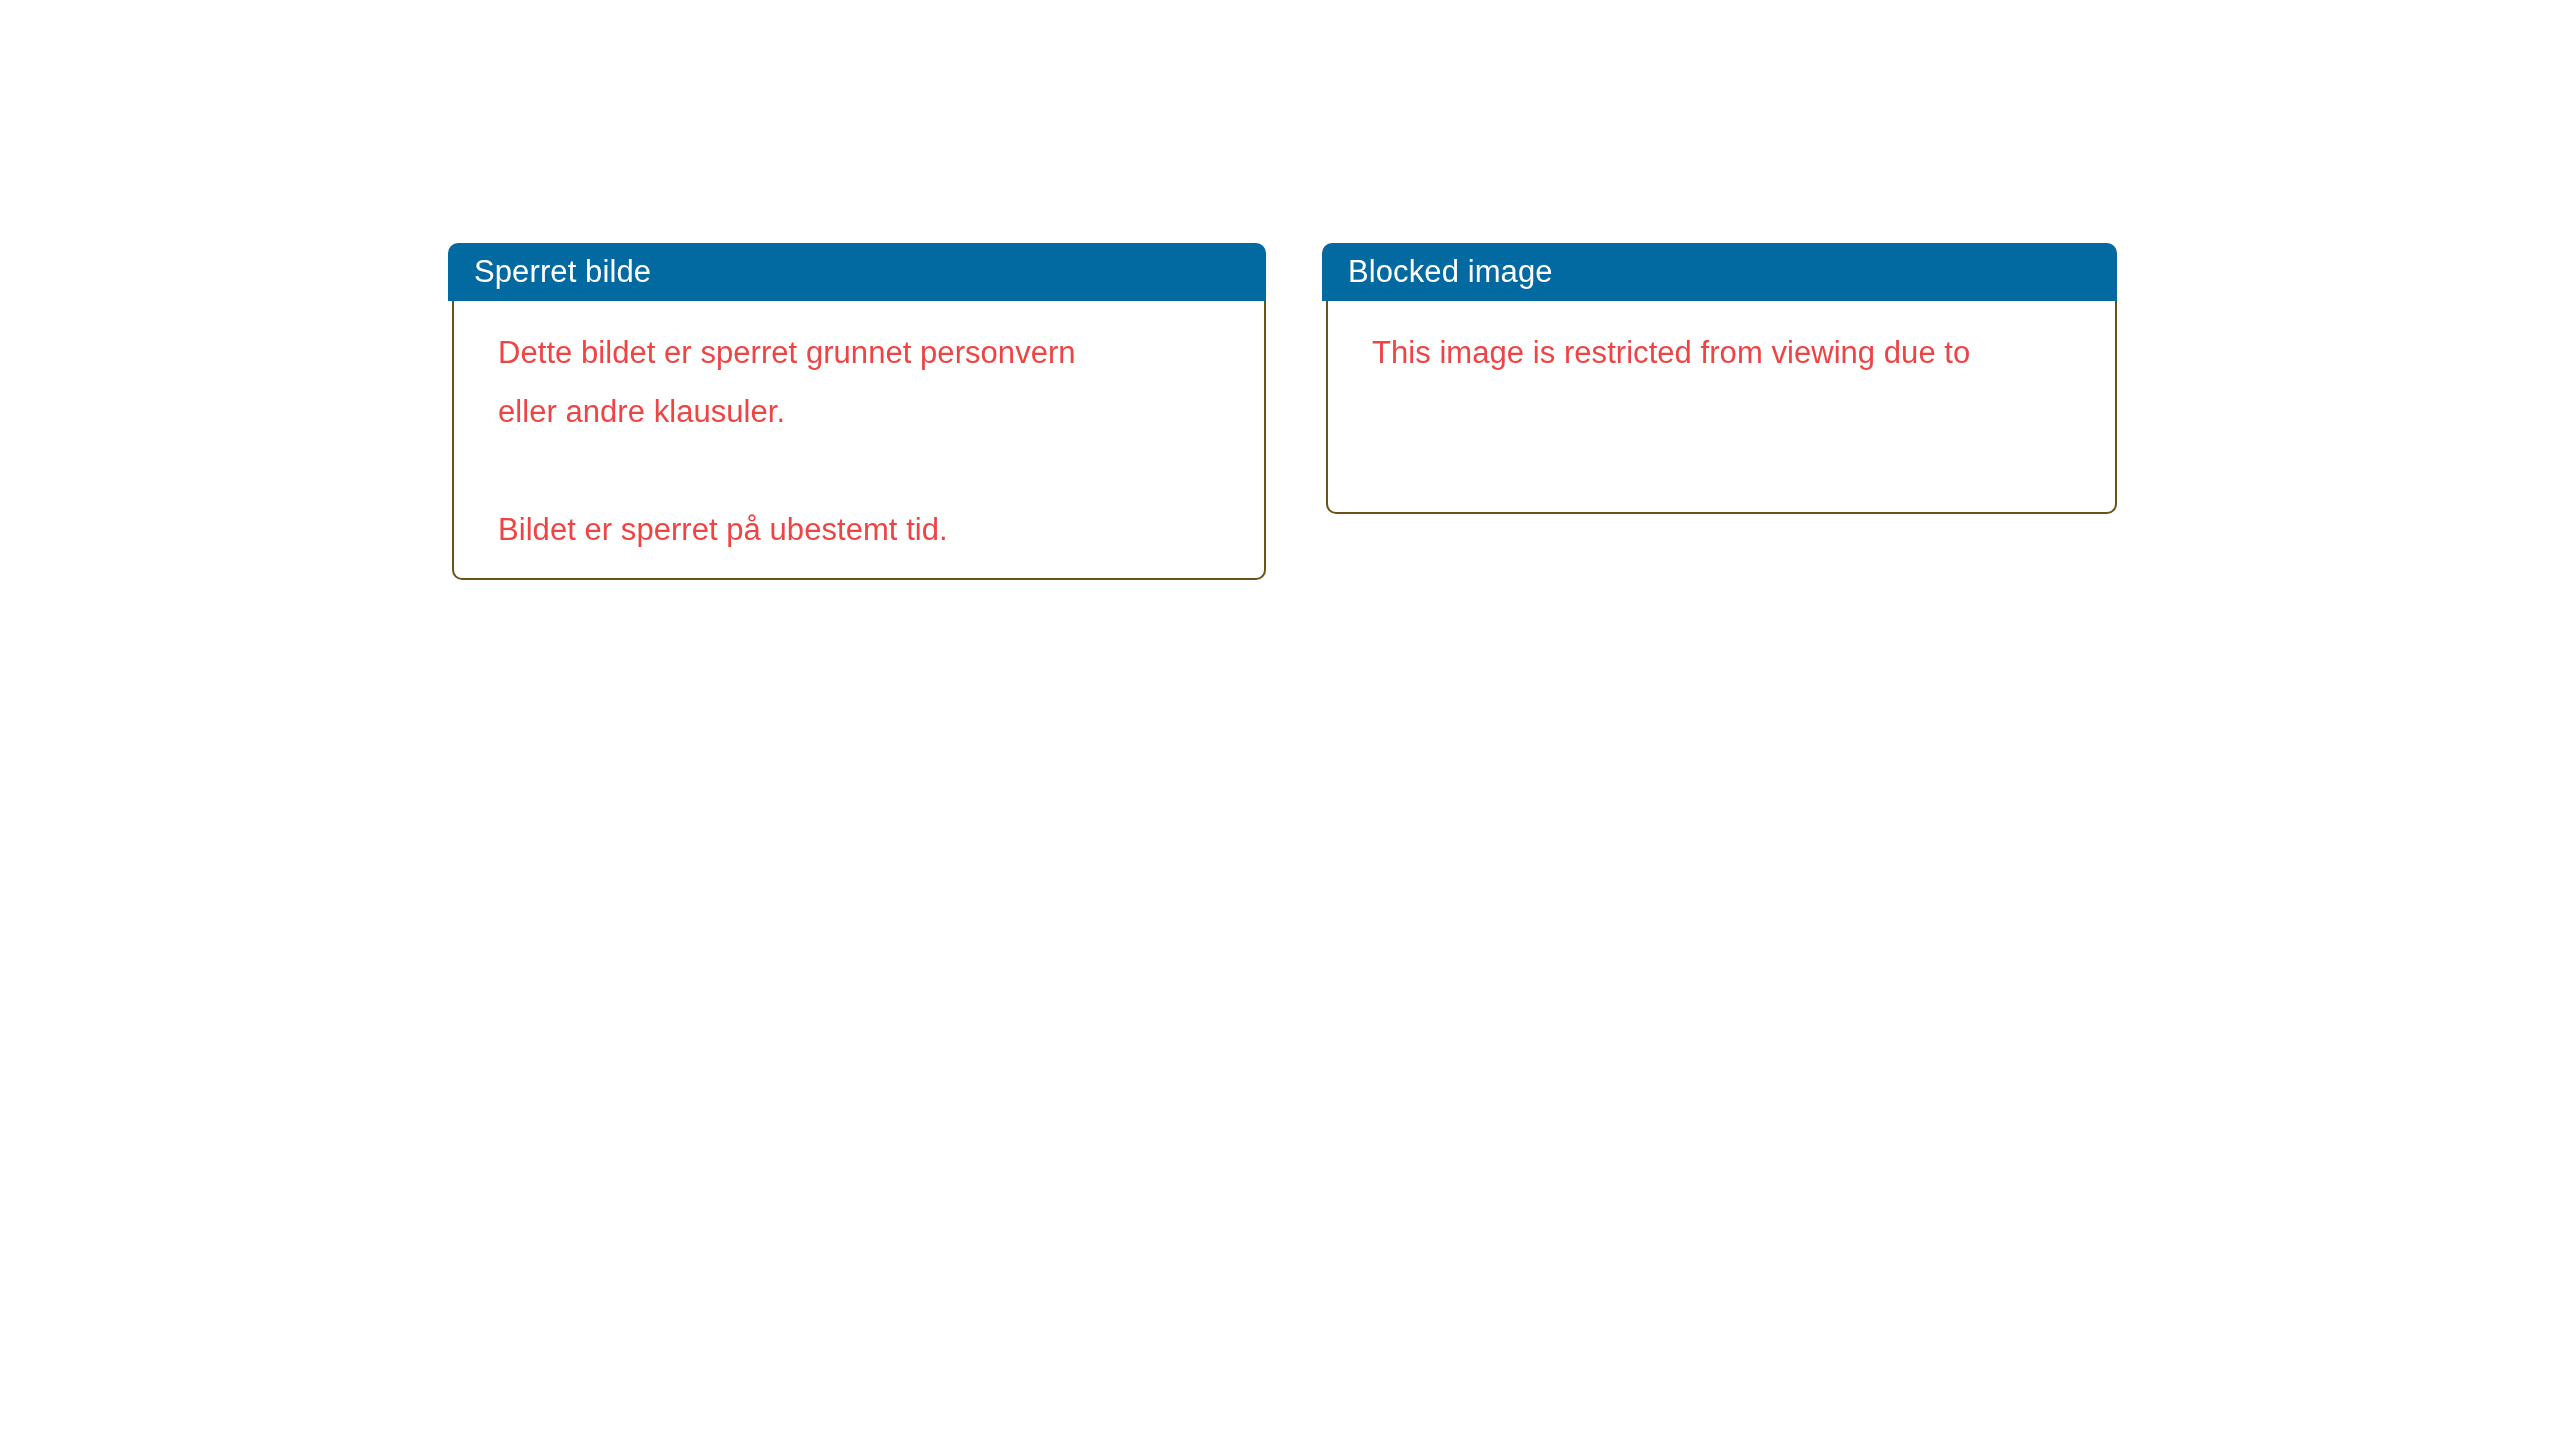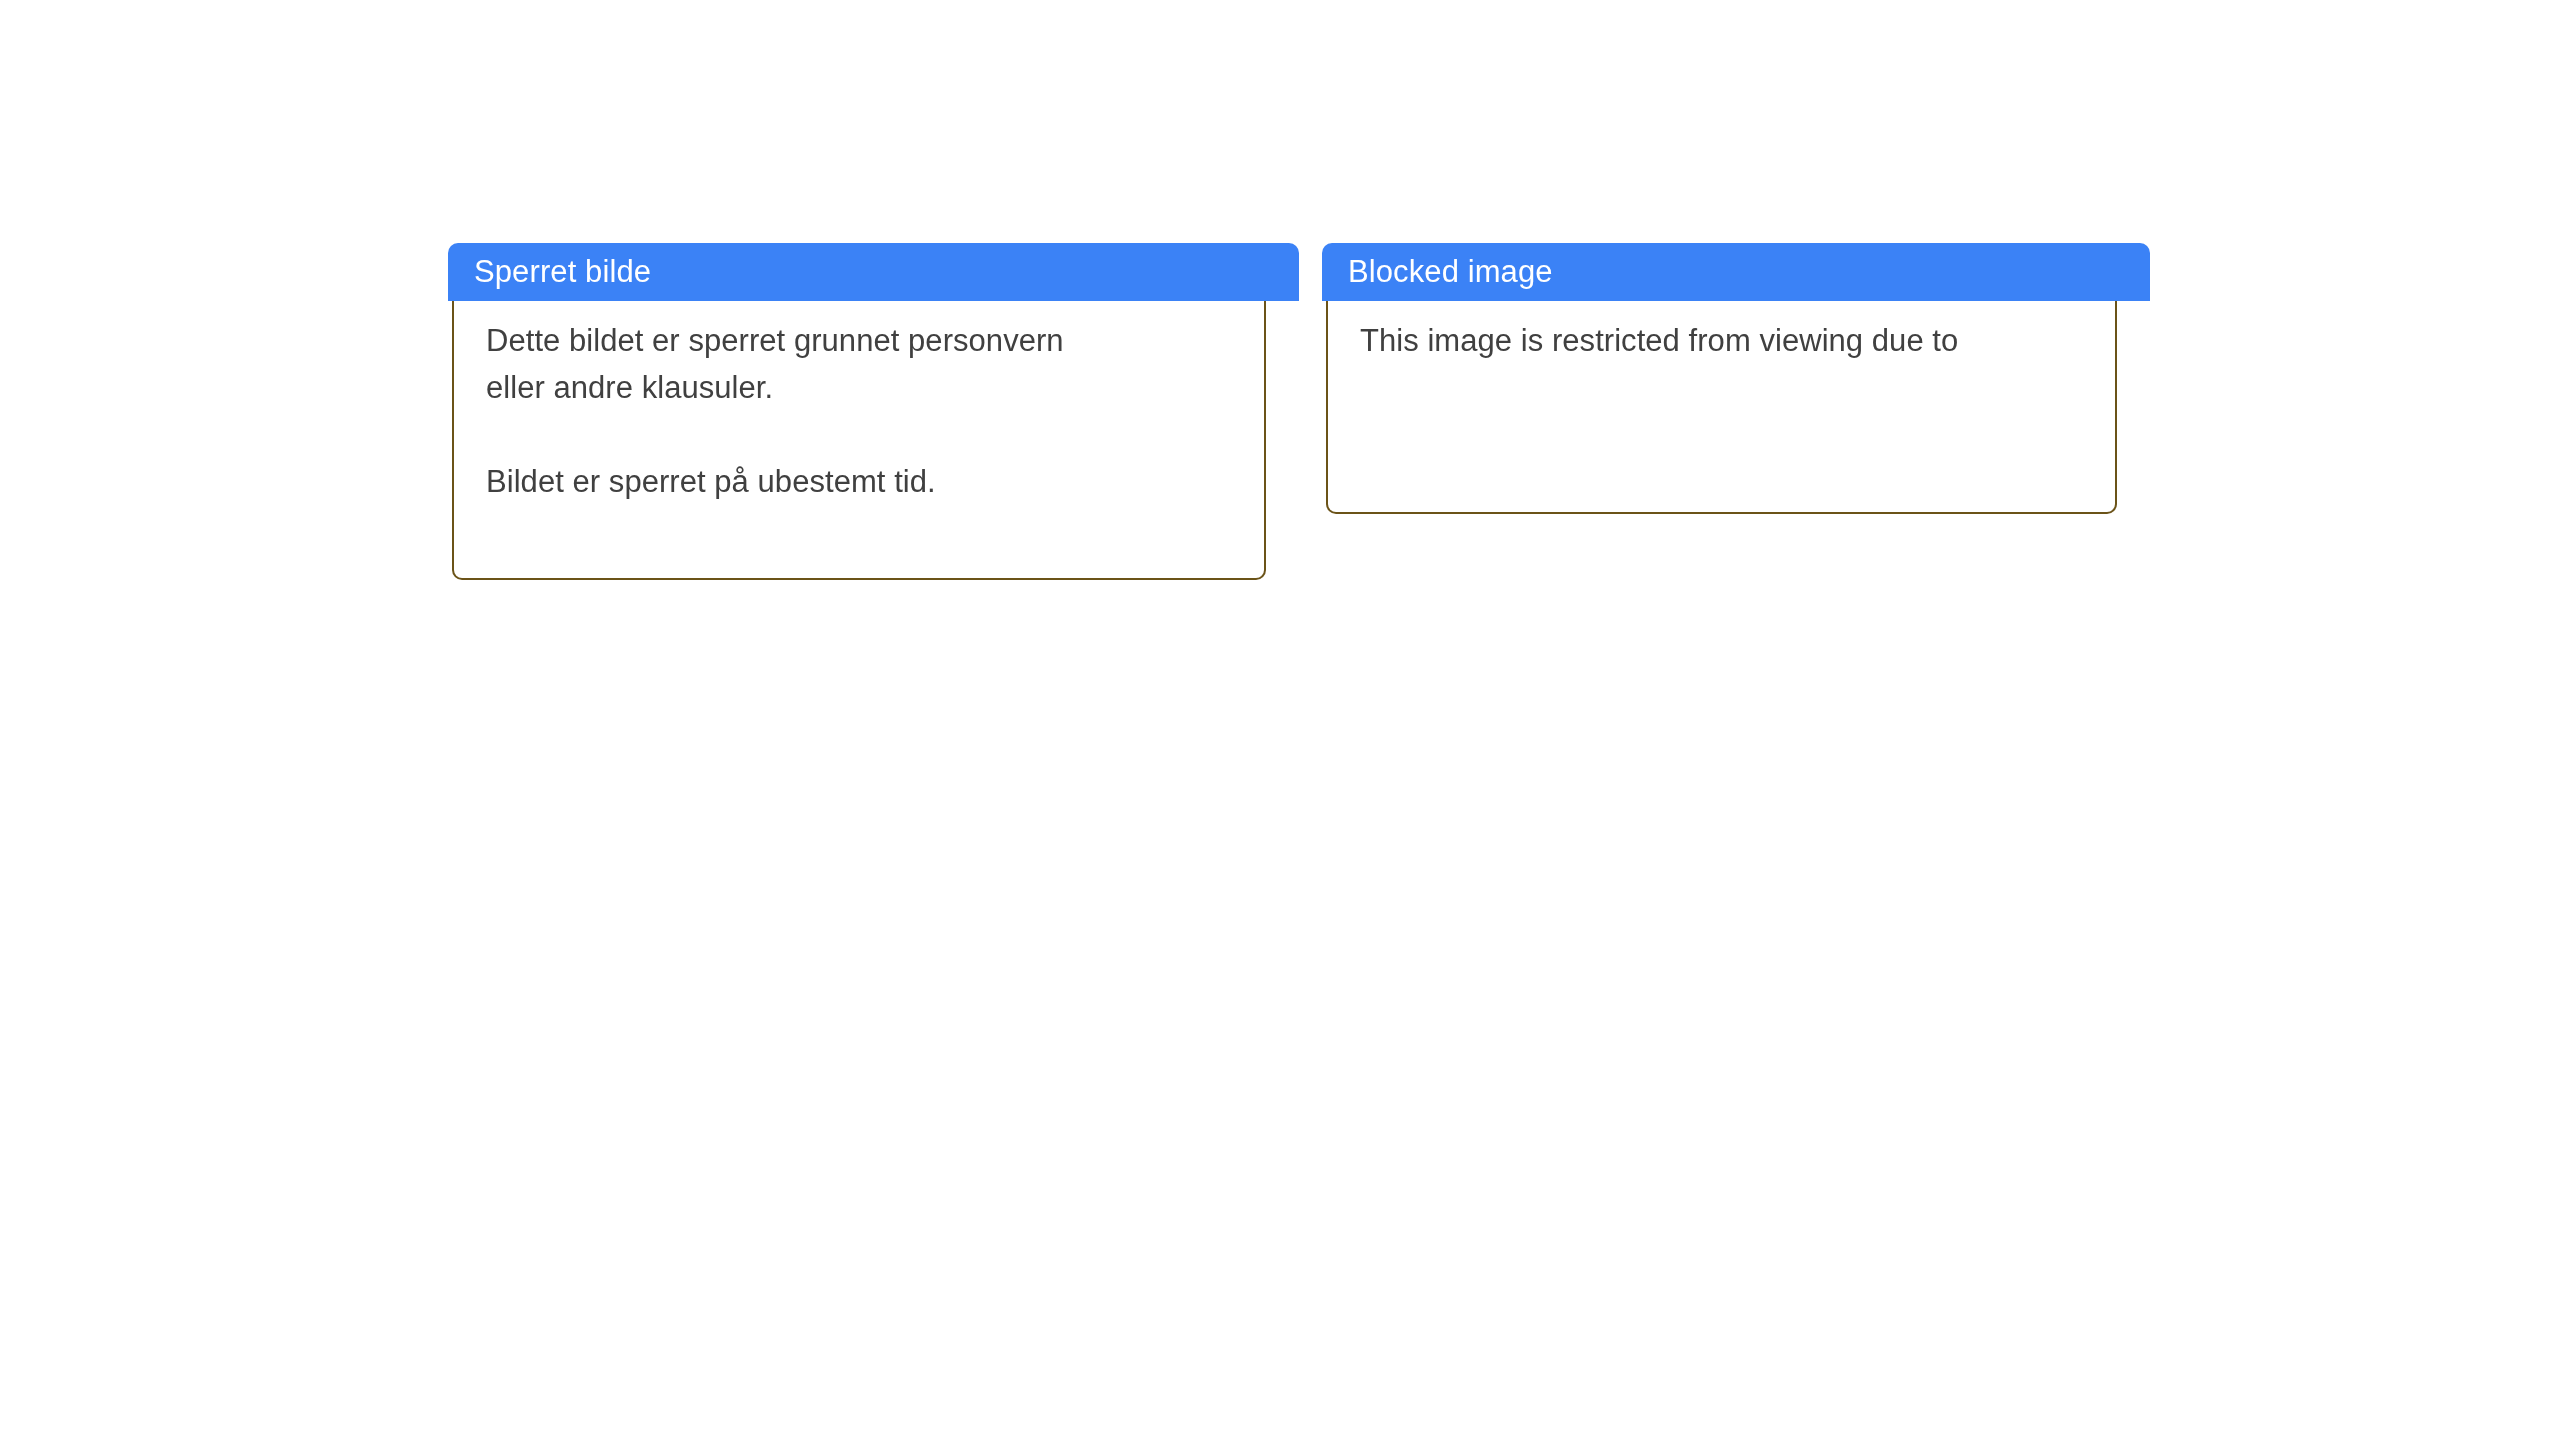--- a/index.html
+++ b/index.html
@@ -27,25 +27,24 @@
   .card {
     position: absolute;
     box-sizing: border-box;
   }
 
   .card-header {
     position: absolute;
     left: 0;
     top: 0;
     height: 58px;
-    background: #3b82f6;
+    background: #0369a1;
     border-radius: 10px 10px 0 0;
     z-index: 2;
     overflow: hidden;
-    padding-left: 33px;
   }
 
   .card-title {
     position: absolute;
     left: 26px;
     top: 50%;
     transform: translateY(-50%);
     color: #ffffff;
     font-size: 31px;
     line-height: 34px;
@@ -69,26 +68,26 @@
   }
 
   .card-body-inner {
     position: absolute;
     left: 28px;
     right: 18px;
     top: 20px;
   }
 
   .para {
-    color: #404040;
+    color: #ef4444;
     font-size: 31px;
     line-height: 43px;
     font-weight: 400;
     letter-spacing: 0.05px;
-    margin: 4px;
+    margin: 16px;
   }
 
   .para-spacer {
     height: 43px;
   }
 
   
   #card-blocked-no {
     left: 448px;
     top: 243px;

